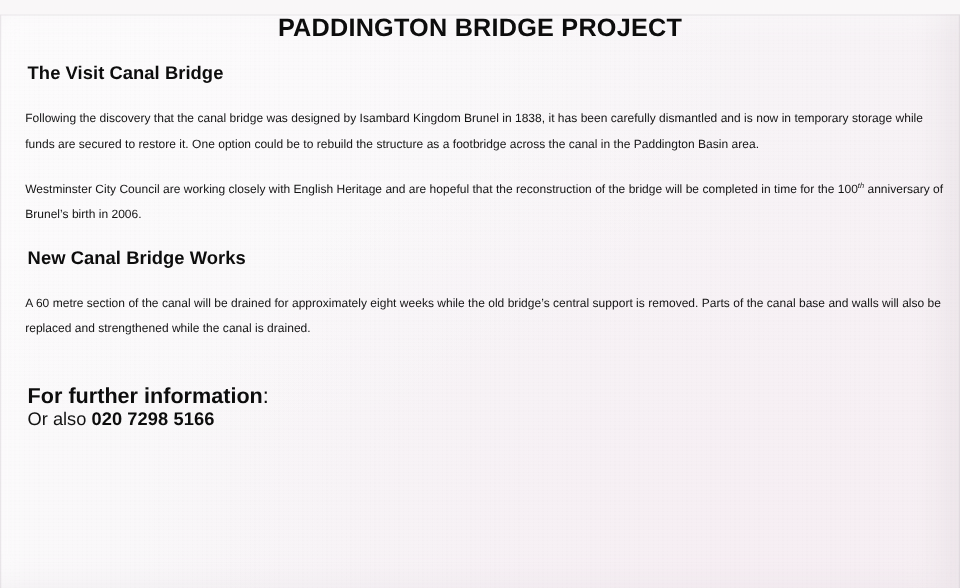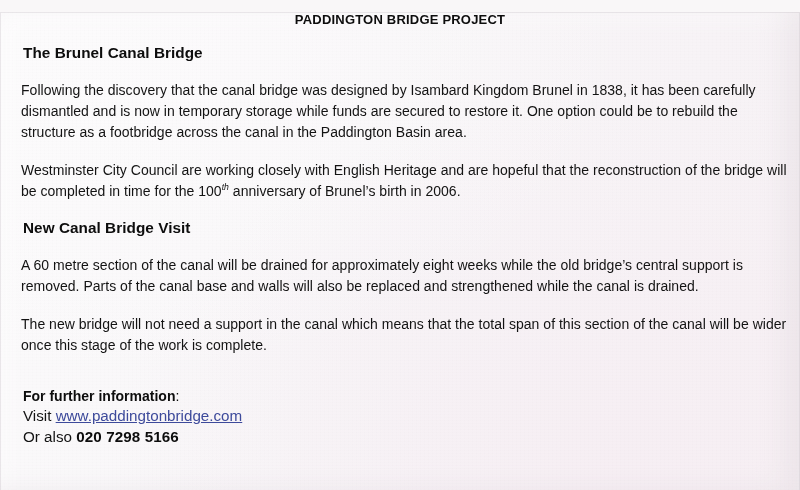--- a/index.html
+++ b/index.html
@@ -47,39 +47,39 @@
   }
 
   .content {
     position: relative;
     z-index: 2;
     padding: 0;
   }
 
   .doc-title {
     text-align: center;
-    font-size: 13px;
+    font-size: 21px;
     font-weight: bold;
     letter-spacing: 0.2px;
     margin: 12px 0 0 0;
     padding: 0 20px;
     color: #0d0d0d;
   }
 
   .section-heading {
     font-size: 15.3px;
     font-weight: bold;
     margin: 0;
     padding: 0 20px 0 23px;
     color: #0d0d0d;
     letter-spacing: 0.05px;
   }
 
   .para {
-    font-size: 14px;
+    font-size: 10px;
     line-height: 21px;
     margin: 0;
     padding: 0 10px 0 21px;
     color: #131313;
     letter-spacing: 0.02px;
   }
 
   .h-title-gap   { height: 17px; }
   .h-head-gap    { height: 18px; }
   .h-para-gap    { height: 17px; }
@@ -90,25 +90,24 @@
     font-size: 0.62em;
     vertical-align: super;
     line-height: 0;
     font-style: italic;
   }
 
   .footer-block {
     padding: 0 20px 0 23px;
   }
   .footer-heading {
-    font-size: 14px;
+    font-size: 18px;
     font-weight: bold;
     color: #0d0d0d;
     line-height: 20px;
-    margin-top: 12px;
   }
   .footer-heading .colon {
     font-weight: normal;
   }
   .footer-line {
     font-size: 15.2px;
     line-height: 20.5px;
     color: #131313;
   }
   .weblink {
@@ -129,46 +128,44 @@
 <div class="page">
   <div class="grain"></div>
   <div class="edge-shade"></div>
 
   <div class="content">
 
     <h1 class="doc-title">PADDINGTON BRIDGE PROJECT</h1>
 
     <div class="h-title-gap"></div>
 
-    <h2 class="section-heading">The Brunel Canal Bridge</h2>
+    <h2 class="section-heading">The Visit Canal Bridge</h2>
 
     <div class="h-head-gap"></div>
 
     <p class="para">Following the discovery that the canal bridge was designed by Isambard Kingdom Brunel in 1838, it has been carefully dismantled and is now in temporary storage while funds are secured to restore it. One option could be to rebuild the structure as a footbridge across the canal in the Paddington Basin area.</p>
 
     <div class="h-para-gap"></div>
 
     <p class="para"><span>Westminster City Council are working closely with English Heritage and are hopeful that the reconstruction of the bridge will be completed in time for the 100</span><sup class="ordinal">th</sup><span> anniversary of Brunel’s birth in 2006.</span></p>
 
     <div class="h-sec-gap"></div>
 
-    <h2 class="section-heading">New Canal Bridge Visit</h2>
+    <h2 class="section-heading">New Canal Bridge Works</h2>
 
     <div class="h-head-gap"></div>
 
     <p class="para">A 60 metre section of the canal will be drained for approximately eight weeks while the old bridge’s central support is removed.  Parts of the canal base and walls will also be replaced and strengthened while the canal is drained.</p>
 
     <div class="h-para-gap"></div>
 
-    <p class="para">The new bridge will not need a support in the canal which means that the total span of this section of the canal will be wider once this stage of the work is complete.</p>
 
     <div class="h-foot-gap"></div>
 
     <div class="footer-block">
       <div class="footer-heading"><span>For further information</span><span class="colon">:</span></div>
 
-      <div class="footer-line"><span>Visit </span><a class="weblink" href="#">www.paddingtonbridge.com</a></div>
 
       <div class="footer-line"><span>Or also </span><span class="phone">020 7298 5166</span></div>
     </div>
 
   </div>
 </div>
 
 </body></html>

